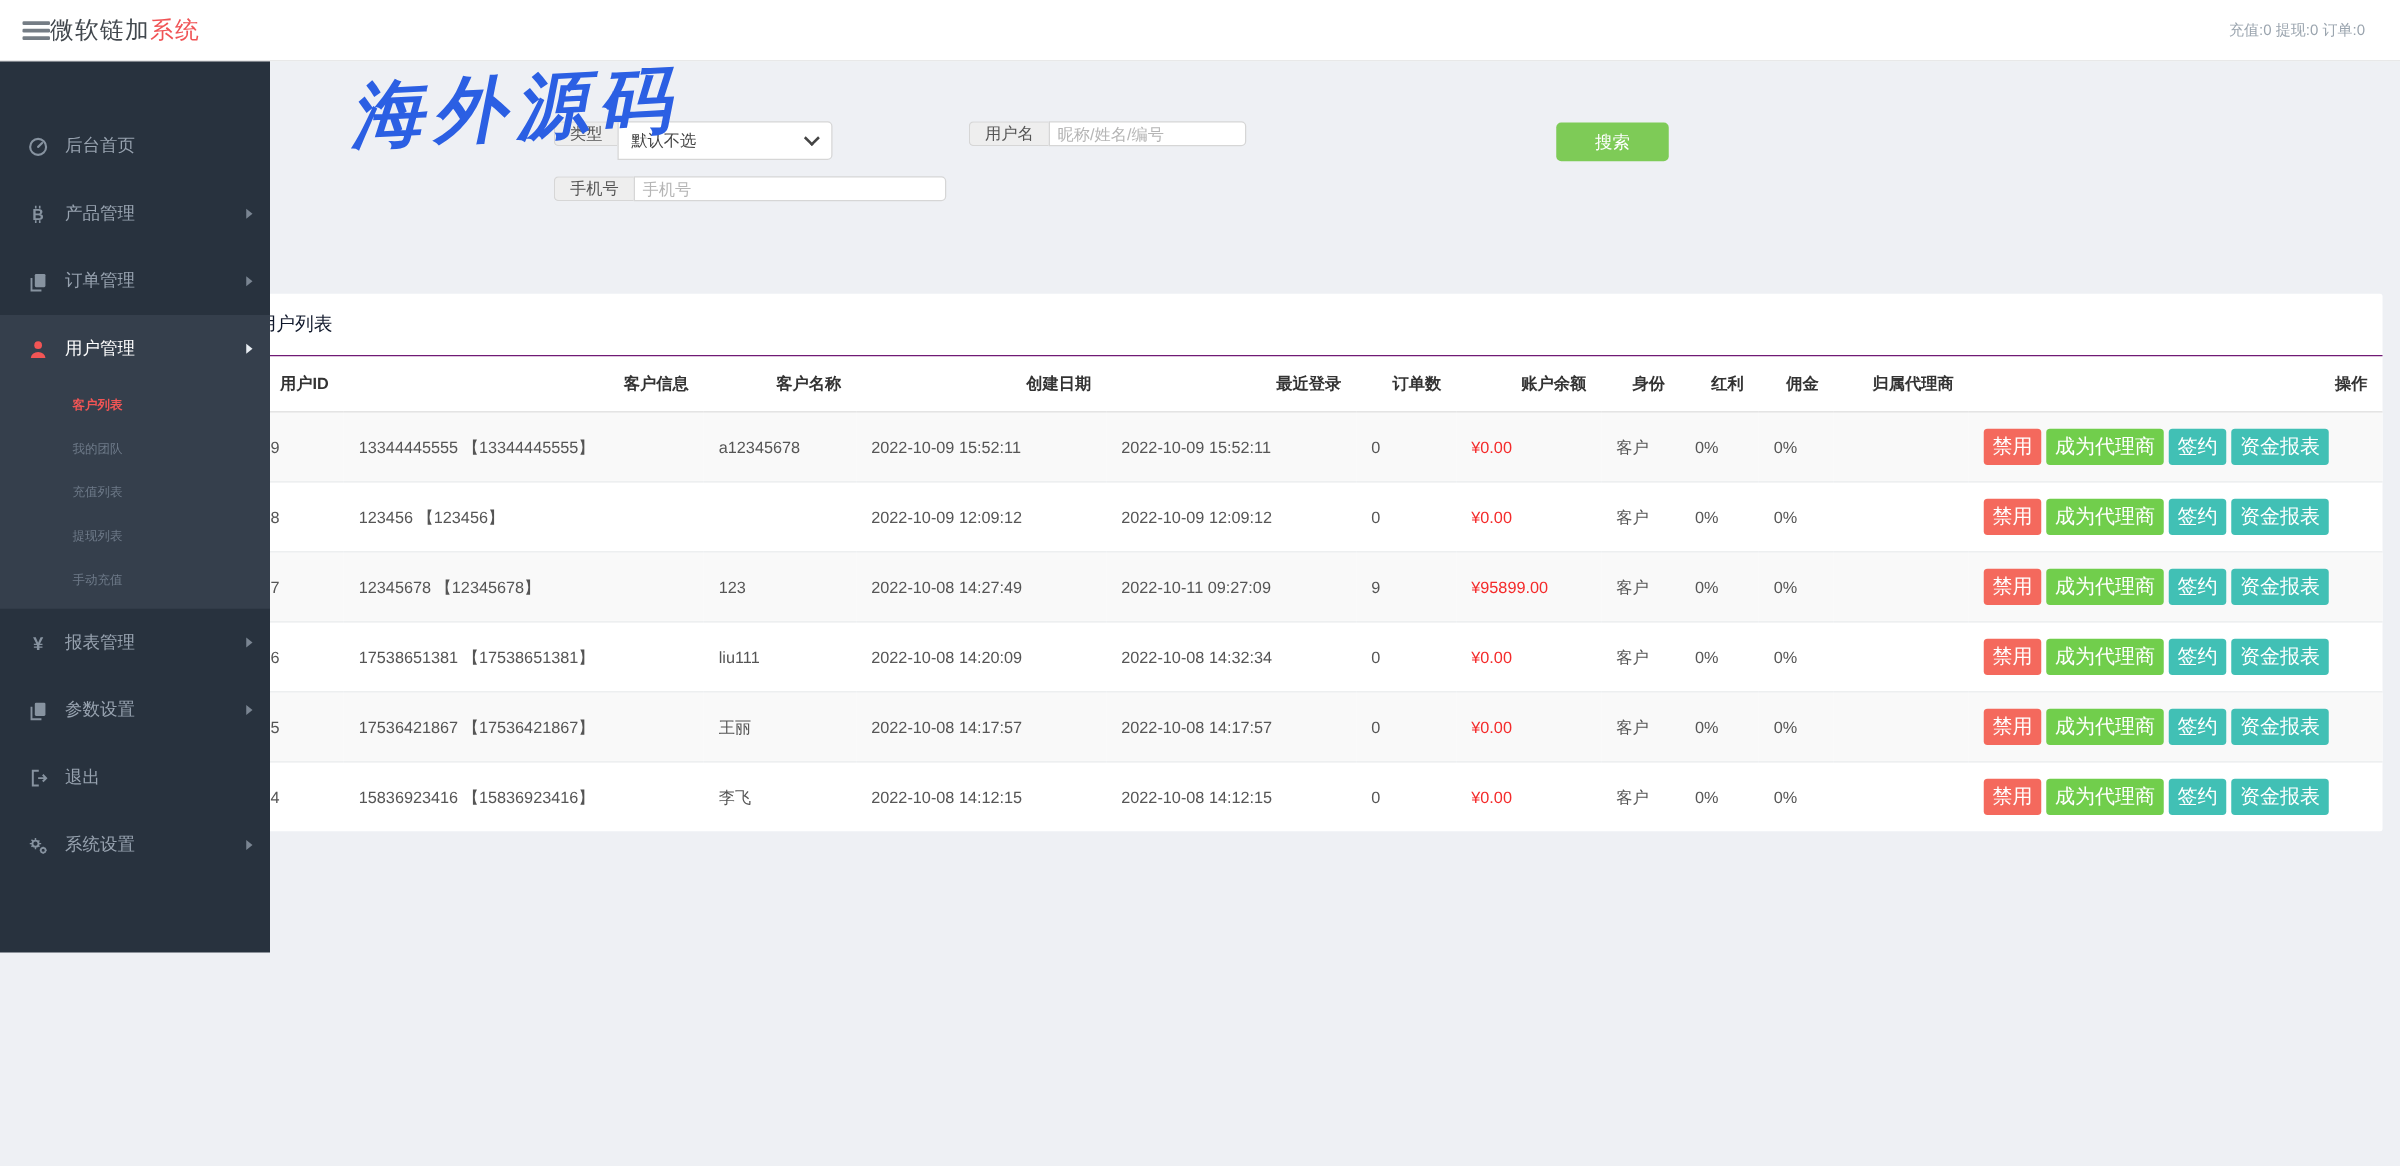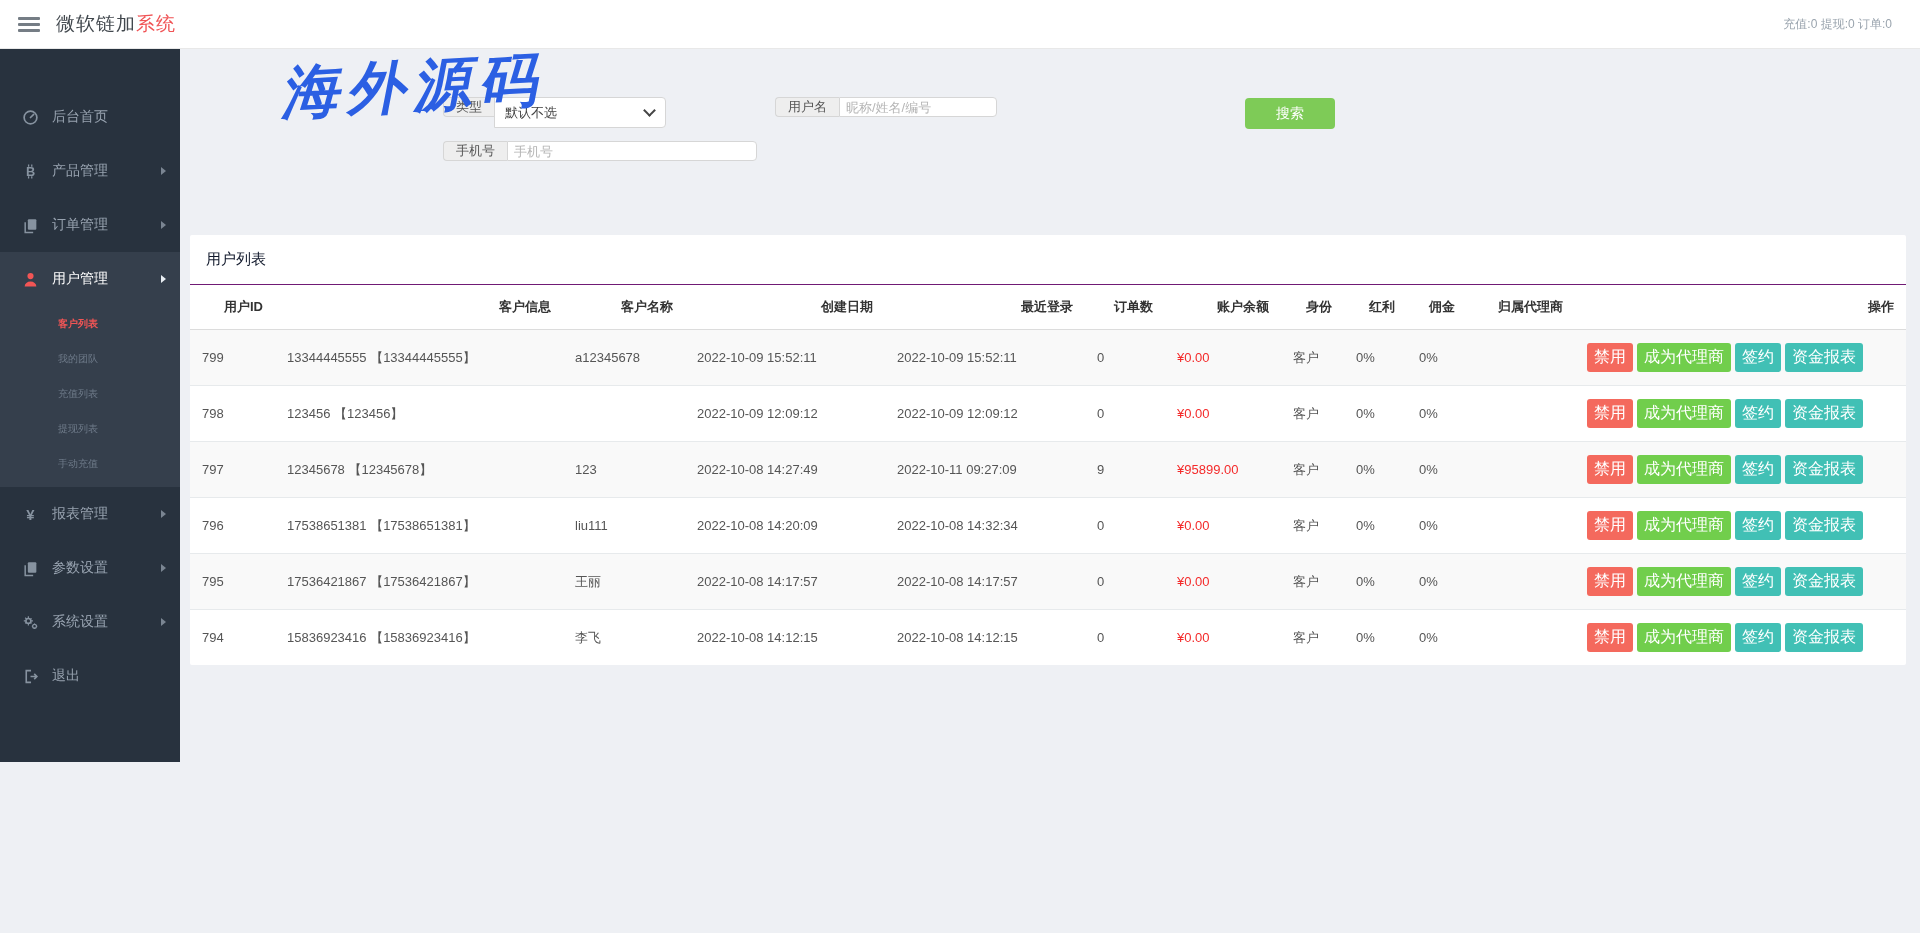--- a/index.html
+++ b/index.html
@@ -6,25 +6,25 @@
   body{
     width:1920px;height:933px;position:relative;overflow:hidden;
     background:#eef0f4;
     font-family:"Liberation Sans","DejaVu Sans",sans-serif;
   }
   
   .topbar{position:absolute;top:0;left:0;right:0;height:48px;background:#fff;
     border-bottom:1px solid #e8e8e8;display:flex;align-items:center;z-index:10;}
   .hamburger{margin-left:18px;width:22px;cursor:pointer}
   .hamburger div{height:3px;background:#757d85;margin:3px 0;border-radius:1px}
-  .brand{margin-left:16px;font-size:19px;color:#42484e;letter-spacing:1px;white-space:nowrap}
+  .brand{font-size:19px;color:#42484e;letter-spacing:1px;white-space:nowrap}
   .brand .accent{color:var(--brand-red)}
   .top-stats{margin-left:auto;margin-right:28px;font-size:12px;color:#9aa4ae}
   
-  .sidebar{position:absolute;top:48px;left:0;width:180px;height:714px;background:#28323e;
+  .sidebar{position:absolute;top:48px;left:0;width:216px;height:714px;background:#28323e;
     padding-top:42px;box-sizing:border-box;z-index:5}
   .side-item{height:54px;display:flex;align-items:center;padding:0 14px 0 22px;
     color:#98a3b0;font-size:14px;cursor:pointer}
   .side-item .icon{width:17px;height:17px;margin-right:13px;color:#8793a0;display:inline-flex;flex:none}
   .side-item .icon svg{width:100%;height:100%}
   .side-item.active{color:#fff}
   .side-item.active .icon{color:var(--active-red)}
   .side-expanded{background:#353f4c;padding-bottom:6px}
   .side-sub{height:35px;display:flex;align-items:center;padding-left:58px;
     color:#6e7a89;font-size:10px;cursor:pointer}
@@ -154,39 +154,39 @@
             <rect x="5.5" y="2" width="8" height="10" rx="1" fill="currentColor"></rect>
             <path d="M3 5v9.5h7.5" stroke="currentColor" stroke-width="1.4" fill="none"></path>
           </svg>
         </span>
         <span>参数设置</span>
         <span class="arrow"></span>
       </div>
       <div class="side-item">
         <span class="icon">
           <svg viewBox="0 0 16 16">
+            <path d="M8.5 2.5H4v11h4.5" stroke="currentColor" stroke-width="1.5" fill="none"></path>
+            <path d="M8 8h6M11.5 5.5 14 8l-2.5 2.5" stroke="currentColor" stroke-width="1.5" fill="none"></path>
+          </svg>
+        </span>
+        <span>退出</span>
+      </div>
+      <div class="side-item">
+        <span class="icon">
+          <svg viewBox="0 0 16 16">
             <g stroke="currentColor" fill="none">
               <circle cx="6" cy="6.5" r="2.3" stroke-width="1.4"></circle>
               <path d="M6 2.2v2M6 8.8v2M1.7 6.5h2M8.3 6.5h2M3 3.5l1.4 1.4M7.6 7.5 9 8.9M9 4.1 7.6 5.5M4.4 7.5 3 8.9" stroke-width="1.1"></path>
               <circle cx="11.8" cy="11.5" r="1.8" stroke-width="1.2"></circle>
               <path d="M11.8 8.9v1.1M11.8 13v1.1M9.2 11.5h1.1M13.3 11.5h1.1" stroke-width="1"></path>
             </g>
           </svg>
         </span>
         <span>系统设置</span>
         <span class="arrow"></span>
-      </div>
-      <div class="side-item">
-        <span class="icon">
-          <svg viewBox="0 0 16 16">
-            <path d="M8.5 2.5H4v11h4.5" stroke="currentColor" stroke-width="1.5" fill="none"></path>
-            <path d="M8 8h6M11.5 5.5 14 8l-2.5 2.5" stroke="currentColor" stroke-width="1.5" fill="none"></path>
-          </svg>
-        </span>
-        <span>退出</span>
       </div>
     </div>
 </div>
 
 <div class="main">
 
   <div class="form-area">
     <div class="watermark">海外源码</div>
 
     <div class="igroup" id="type-group">

